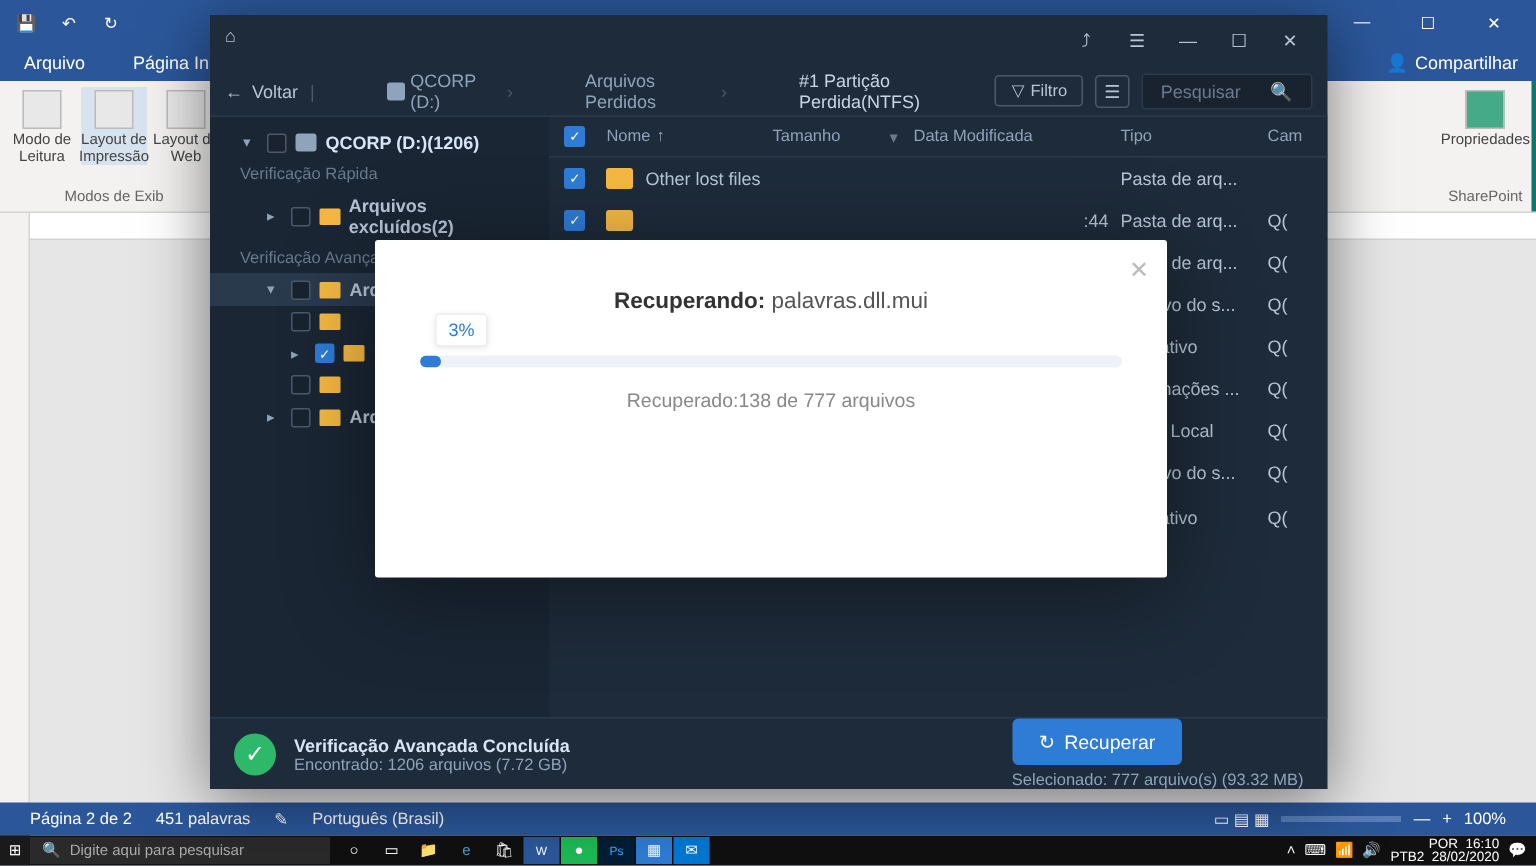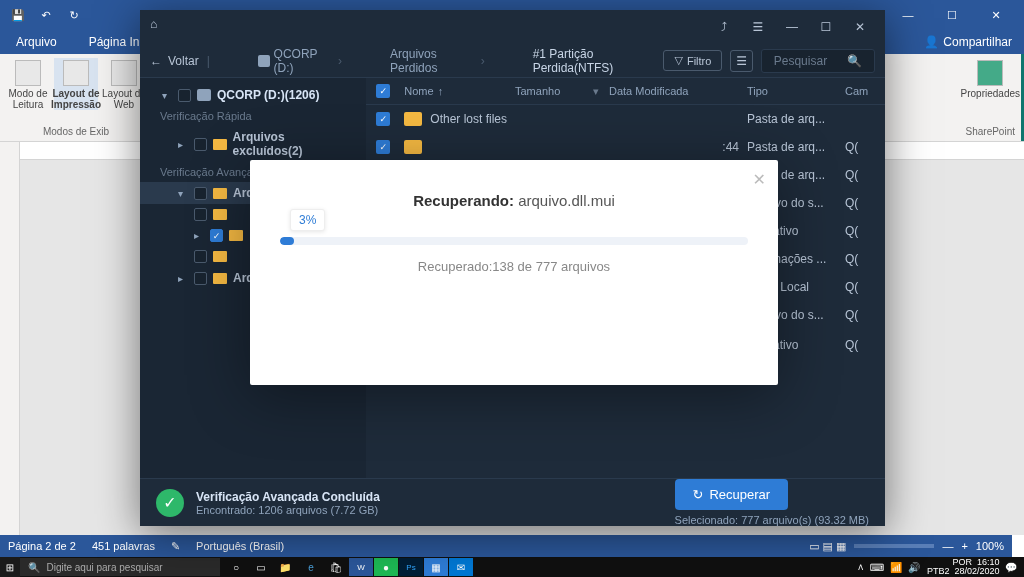--- a/index.html
+++ b/index.html
@@ -21,21 +21,21 @@
 .ribbon-group .items { display: flex; gap: 4px; }
 .ribbon-btn { display: flex; flex-direction: column; align-items: center; width: 44px; cursor: pointer; text-align: center; line-height: 11px; padding-top: 2px; }
 .ribbon-btn .ico { width: 26px; height: 26px; background: #e8e8e8; border: 1px solid #bbb; margin-bottom: 2px; }
 .ribbon-group .label { font-size: 10px; color: #666; }
 
 .word-ruler { height: 18px; background: #fff; border-bottom: 1px solid #d4d4d4; position: relative; font-size: 9px; color: #666; }
 .word-ruler .corner { position: absolute; left: 0; top: 0; width: 20px; height: 18px; background: #f3f2f1; border-right: 1px solid #d4d4d4; }
 .word-doc { position: absolute; top: 160px; left: 0; right: 0; bottom: 42px; background: #e6e6e6; }
 .word-doc .vruler { position: absolute; left: 0; top: 0; bottom: 0; width: 20px; background: #f3f2f1; border-right: 1px solid #d4d4d4; }
 
-.word-status { position: absolute; bottom: 20px; left: 0; right: 12px; height: 22px; background: #2b579a; color: #fff; display: flex; align-items: center; font-size: 11px; padding: 0 8px; gap: 16px; }
+.word-status { position: absolute; bottom: 20px; left: 0; right: 0; height: 22px; background: #2b579a; color: #fff; display: flex; align-items: center; font-size: 11px; padding: 0 20px; gap: 16px; }
 .word-status .right { margin-left: auto; display: flex; gap: 8px; align-items: center; }
 
 
 .taskbar { position: absolute; bottom: 0; left: 0; right: 0; height: 20px; background: #101010; display: flex; align-items: center; color: #fff; font-size: 10px; }
 .taskbar .start { width: 20px; height: 20px; display: flex; align-items: center; justify-content: center; background: #1a1a1a; cursor: pointer; }
 .taskbar .search { background: #2a2a2a; color: #aaa; padding: 2px 8px; width: 200px; height: 18px; display: flex; align-items: center; gap: 6px; }
 .taskbar .task-icons { display: flex; gap: 1px; margin-left: 4px; }
 .taskbar .task-icon { width: 24px; height: 18px; display: flex; align-items: center; justify-content: center; cursor: pointer; }
 .taskbar .tray { margin-left: auto; display: flex; gap: 6px; align-items: center; padding-right: 6px; }
 .taskbar .clock { text-align: right; line-height: 9px; font-size: 9px; }
@@ -127,21 +127,21 @@
     <span>Compartilhar</span>
   </span>
 </div>
 <div class="word-ribbon">
   <div class="ribbon-group">
     <div class="items">
       <div class="ribbon-btn">
           <div class="ico"></div>
           <span>Modo de Leitura</span>
         </div>
-      <div class="ribbon-btn" style="background:#d8e3f0;font-weight:bold;">
+      <div class="ribbon-btn" style="background:#d8e3f0;">
           <div class="ico"></div>
           <span>Layout de Impressão</span>
         </div>
       <div class="ribbon-btn">
           <div class="ico"></div>
           <span>Layout da Web</span>
         </div>
     </div>
     <div class="label">Modos de Exib</div>
   </div>
@@ -444,21 +444,21 @@
         <span>Recuperar</span>
       </button>
       <div class="sel">Selecionado: 777 arquivo(s) (93.32 MB)</div>
     </div>
   </div>
 </div>
 
 <div class="modal">
   <div class="close">✕</div>
   <div class="title">
-    <b>Recuperando:</b> <span>arquivo.dll.mui</span>
+    <b>Recuperando:</b> <span>palavras.dll.mui</span>
   </div>
   <div class="pct-wrap">
     <div class="pct">3%</div>
     <div class="bar">
         <div class="fill"></div>
       </div>
   </div>
   <div class="status">Recuperado:138 de 777 arquivos</div>
 </div>
 

